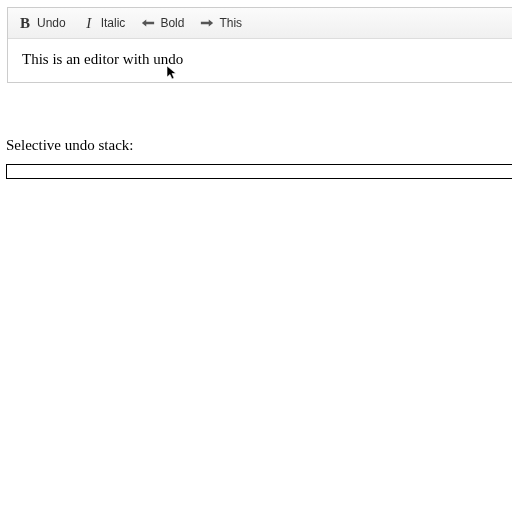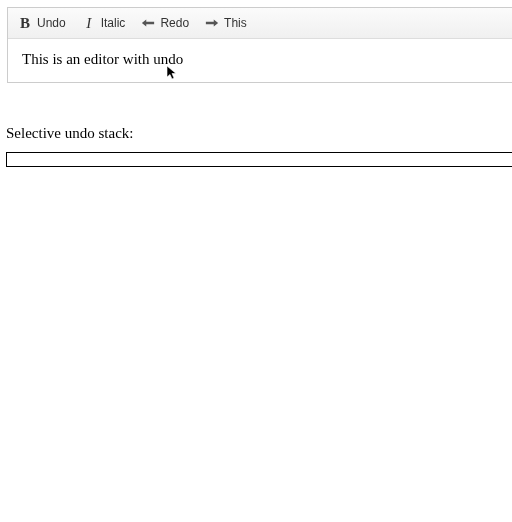--- a/index.html
+++ b/index.html
@@ -68,21 +68,21 @@
       position: absolute;
       left: 158px;
       top: 26px;
       pointer-events: none;
     }
     .stack-label {
       font-family: "Times New Roman", serif;
       font-size: 15px;
       color: #000;
       margin-left: 6px;
-      margin-top: 42px;
+      margin-top: 54px;
     }
     .stack-box {
       border: 1px solid #000;
       border-right: none;
       height: 15px;
       margin-left: 6px;
       margin-top: 10px;
     }
   </style>
 </head>
@@ -101,21 +101,21 @@
           <span class="italic-i">I</span>
         </span>
       <span>Italic</span>
     </div>
     <div class="toolbar-btn">
       <span class="tb-icon">
         <svg width="16" height="12" viewBox="0 0 16 12">
           <path d="M 1 6 L 6 2 L 6 4.5 L 15 4.5 L 15 7.5 L 6 7.5 L 6 10 Z" fill="#555"></path>
         </svg>
       </span>
-      <span>Redo</span>
+      <span>Bold</span>
     </div>
     <div class="toolbar-btn">
       <span class="tb-icon">
         <svg width="16" height="12" viewBox="0 0 16 12">
           <path d="M 15 6 L 10 2 L 10 4.5 L 1 4.5 L 1 7.5 L 10 7.5 L 10 10 Z" fill="#555"></path>
         </svg>
       </span>
       <span>This</span>
     </div>
   </div>

